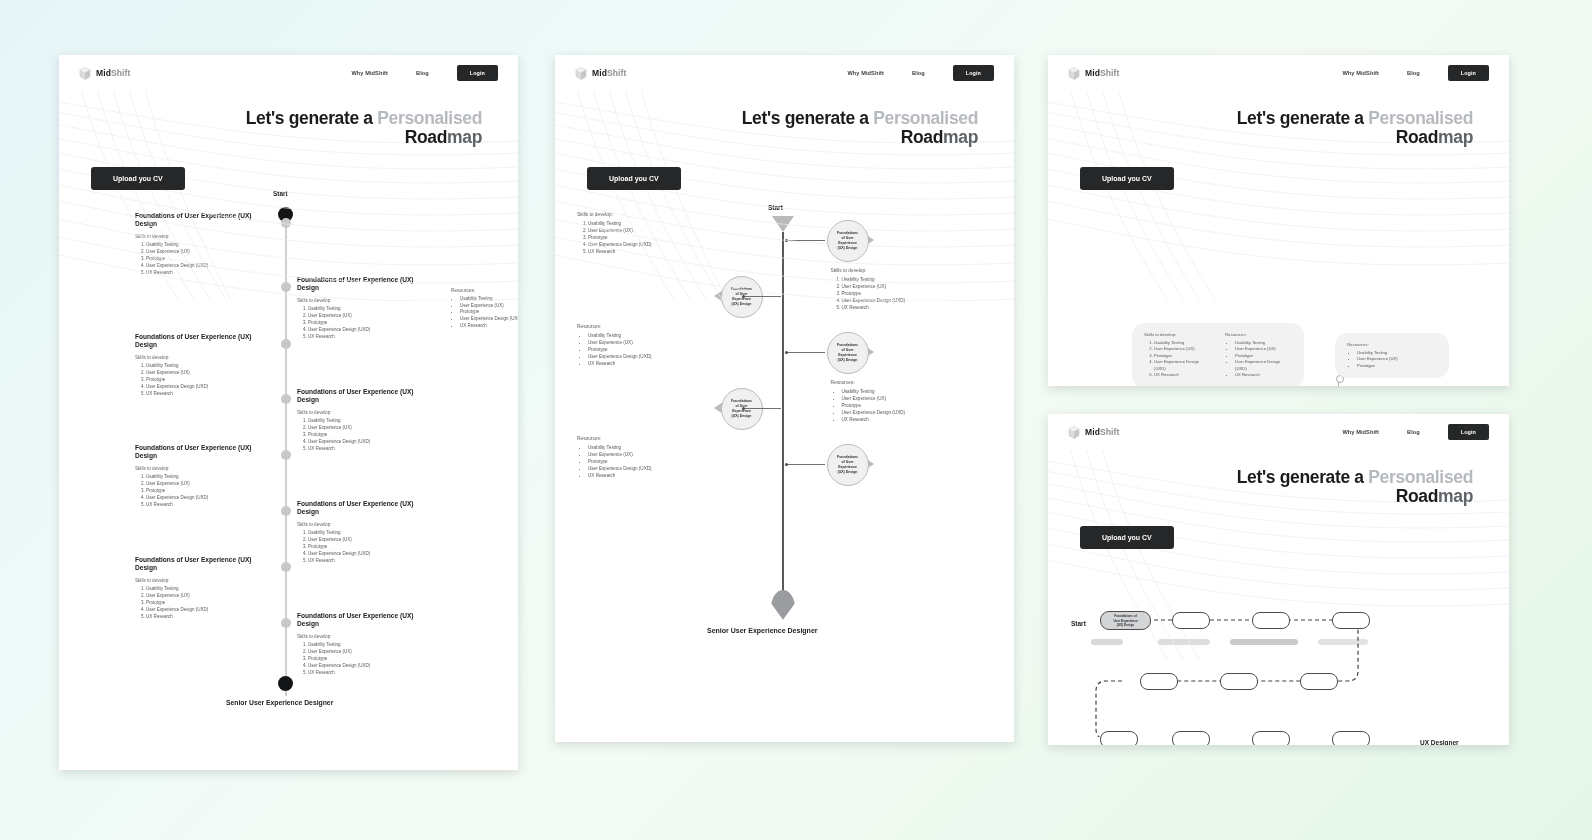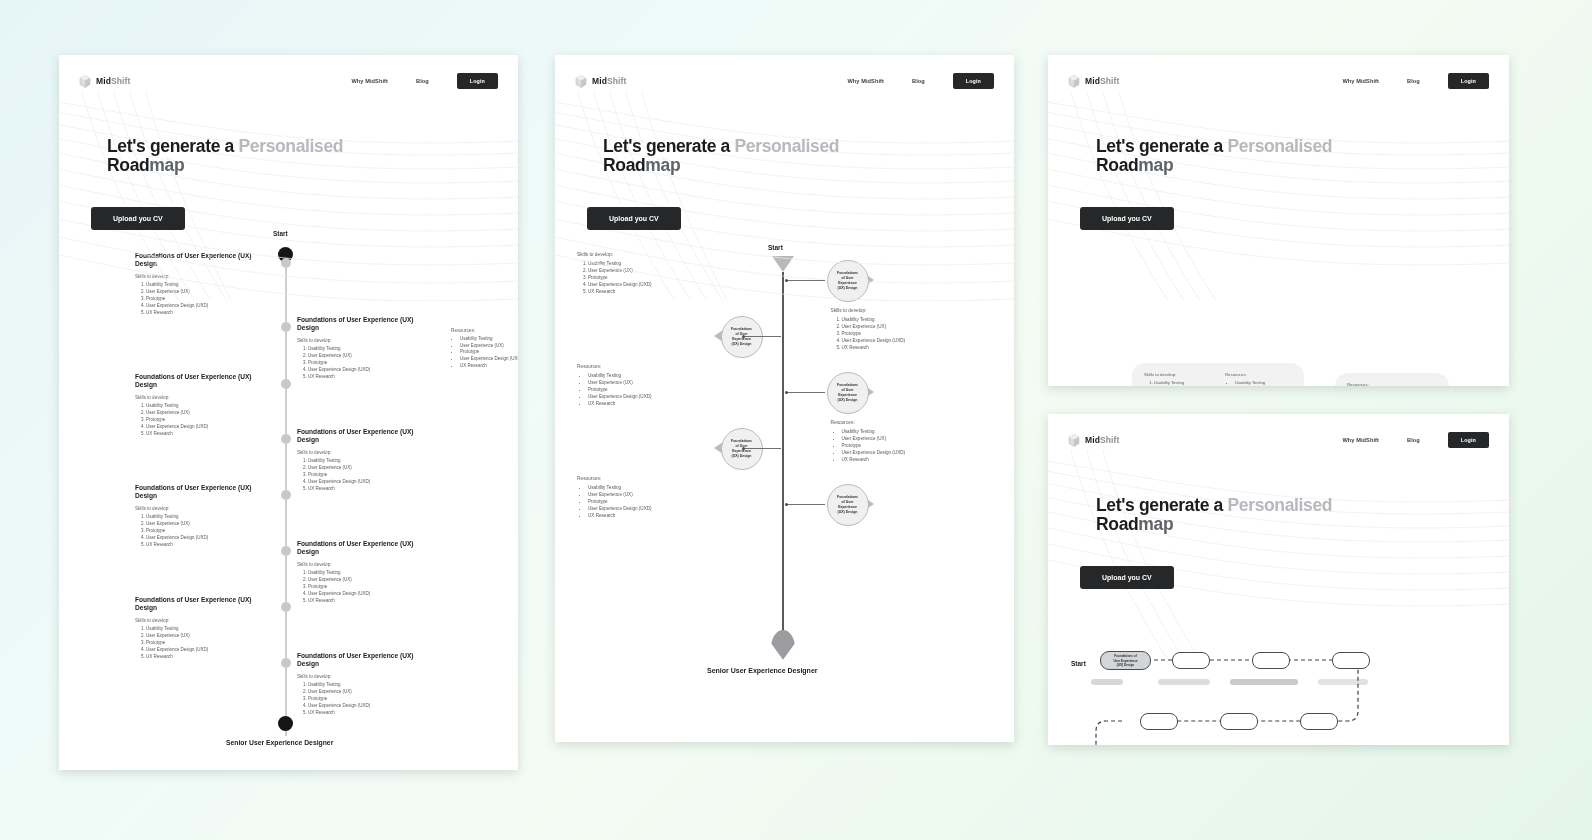--- a/index.html
+++ b/index.html
@@ -13,38 +13,38 @@
     position:absolute;background:#ffffff;
     box-shadow:0 3px 10px rgba(60,80,70,.18);
     overflow:hidden;
   }
   #panel-1{left:59px;top:55px;width:459px;height:715px;}
   #panel-2{left:555px;top:55px;width:459px;height:687px;}
   #panel-3{left:1048px;top:55px;width:461px;height:331px;}
   #panel-4{left:1048px;top:414px;width:461px;height:331px;}
 
   
-  .nav{position:relative;height:36px;display:flex;align-items:center;padding:8px 20px;z-index:5;}
+  .nav{position:relative;height:36px;display:flex;align-items:center;padding:0 20px;z-index:5;}
   .brand{display:flex;align-items:center;gap:5px;}
   .cube{width:12px;height:13px;flex:0 0 auto;}
   .brand-name{font-size:8.5px;font-weight:bold;letter-spacing:.1px;}
   .brand-name .b1{color:#1d1d1f;}
   .brand-name .b2{color:#8b8f94;}
   .nav-right{margin-left:auto;display:flex;align-items:center;gap:28px;}
   .nav-link{font-size:5.6px;color:#3a3d42;font-weight:600;letter-spacing:.1px;}
   .login-btn{
     background:#252729;color:#fff;font-size:5.4px;font-weight:bold;
     padding:5px 13px;border-radius:2px;letter-spacing:.1px;
   }
 
   
   .hero{position:relative;padding:14px 32px 0 32px;z-index:3;}
   .hero h1{
-    margin:16px;font-size:17.5px;line-height:1.08;font-weight:bold;
-    color:#1b1c1e;letter-spacing:-.35px;
+    margin:4px;font-size:17.5px;line-height:1.08;font-weight:bold;
+    color:#1b1c1e;letter-spacing:-.35px;text-align:right;
   }
   .hero h1 .muted{color:#b6babe;}
   .hero h1 .mid{color:#5f6468;}
   .cta{
     display:inline-block;margin-top:16px;background:#252729;color:#fff;
     font-size:7px;font-weight:bold;padding:8px 22px;border-radius:3px;
   }
   .topo{position:absolute;left:0;top:36px;width:100%;height:210px;z-index:1;pointer-events:none;}
 
   

